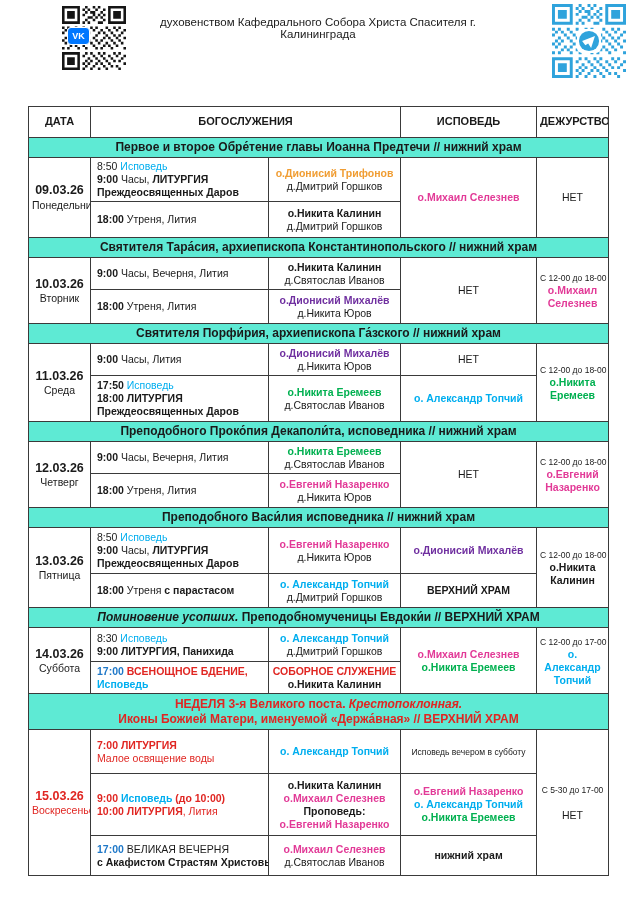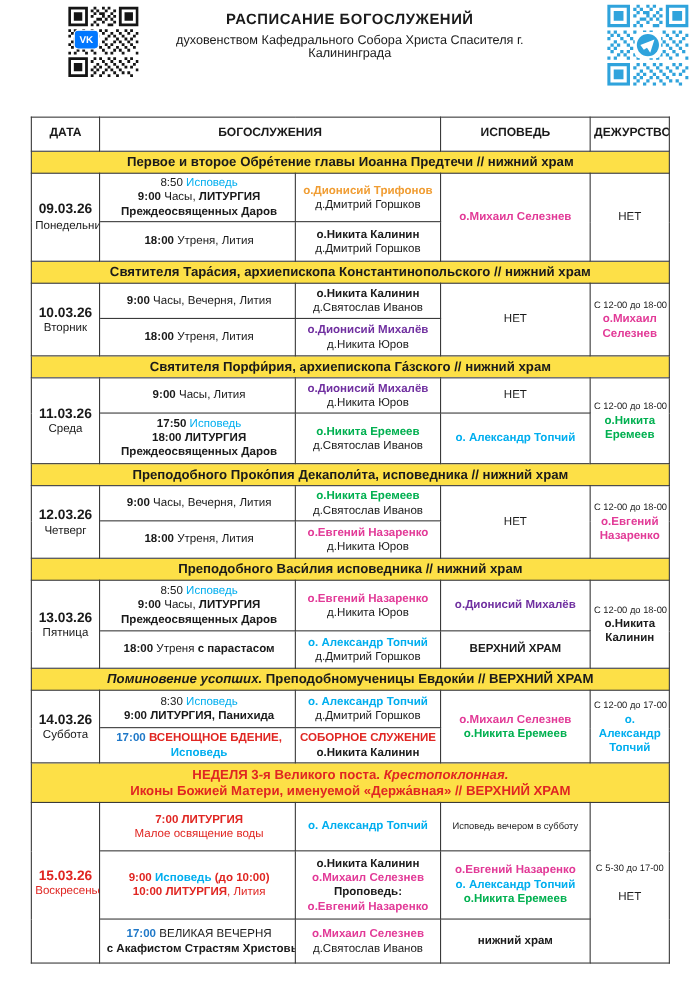--- a/index.html
+++ b/index.html
@@ -22,25 +22,25 @@
             width:24px;height:24px;background:#fff;border-radius:5px;}
   .tg-badge svg{display:block;width:22px;height:22px;margin:1px;}
   
   table.schedule{border-collapse:collapse;table-layout:fixed;width:580px;
                  margin:10px 0 0 28px;border:1.5px solid #2d2d2d;}
   .schedule th,.schedule td{border:1px solid #3a3a3a;padding:2px 3px;vertical-align:middle;
                  font-size:10.5px;line-height:1.25;overflow:hidden;}
   col.c-date{width:62px;}col.c-svc1{width:178px;}col.c-svc2{width:132px;}
   col.c-conf{width:136px;}col.c-duty{width:72px;}
   .schedule thead th{font-size:11px;font-weight:bold;text-align:center;height:26px;background:#fff;}
-  tr.banner td{background:#fde047;text-align:center;font-size:12px;font-weight:bold;padding:2px 4px;}
+  tr.banner td{background:#5eead4;text-align:center;font-size:12px;font-weight:bold;padding:2px 4px;}
   td.date{text-align:center;}
   td.date .ln:first-child{font-size:12.5px;}
   td.date .ln{font-size:10.5px;}
-  td.svc{text-align:center;padding-left:6px;}
+  td.svc{text-align:left;padding-left:6px;}
   td.svc .ln{white-space:nowrap;}
   td.clg,td.conf,td.duty{text-align:center;}
   .sm{font-size:8.5px;white-space:nowrap;}
   .h20{height:20px}.h26{height:26px}.h32{height:32px}.h34{height:34px}.h36{height:36px}
   .h40{height:40px}.h42{height:42px}.h44{height:44px}.h46{height:46px}.h62{height:62px}
   
   .footer{position:absolute;left:28px;top:872px;font-size:10.5px;color:#2b2b2b;}
 </style>
 </head>
 <body>
@@ -57,21 +57,20 @@
 <div class="page">
 
   <div class="header">
     <div class="qr-wrap qr-left">
       <svg viewBox="0 0 25 25">
           <use href="#qr-pattern" fill="#151515"></use>
         </svg>
       <div class="vk-badge"><span>VK</span></div>
     </div>
     <div class="titles">
-      <div class="title-main">РАСПИСАНИЕ  БОГОСЛУЖЕНИЙ</div>
       <div class="title-sub">духовенством Кафедрального Собора Христа Спасителя г. Калининграда</div>
     </div>
     <div class="qr-wrap qr-right">
       <svg viewBox="0 0 25 25">
           <use href="#qr-pattern" fill="#2fa3dc"></use>
         </svg>
       <div class="tg-badge">
         <svg viewBox="0 0 24 24">
             <circle cx="12" cy="12" r="11" fill="#2fa3dc"></circle>
             <path d="M4.5 12l14-5.5-4.2 13-3.2-4.8-3.1 2z" fill="#fff"></path>

